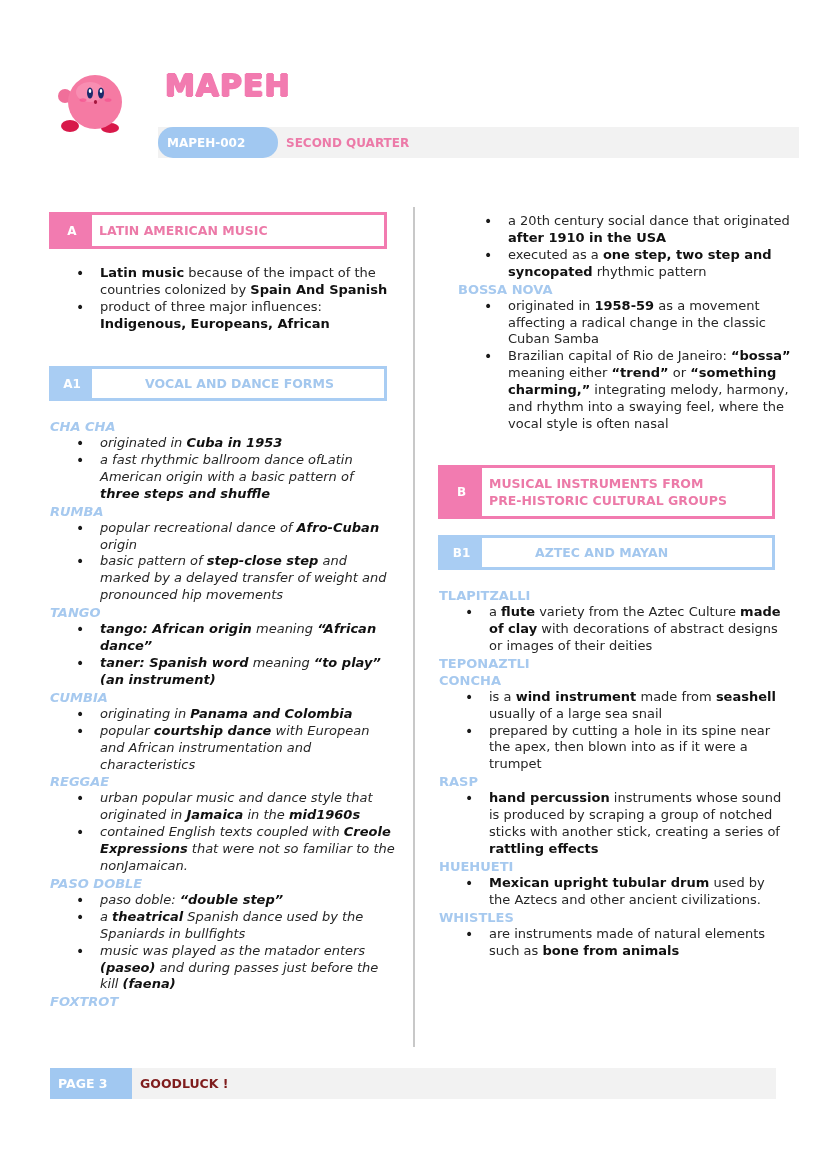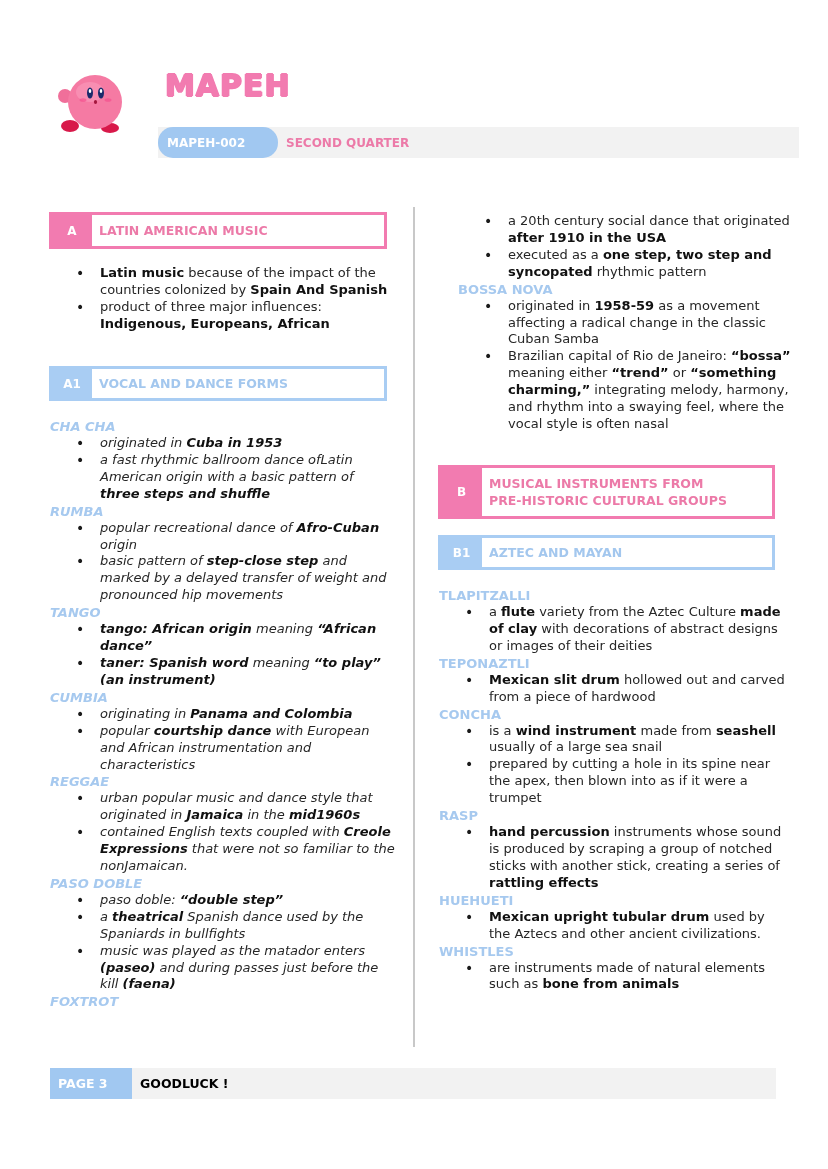--- a/index.html
+++ b/index.html
@@ -20,34 +20,34 @@
   .header-quarter { color: #ec7aa8; font-weight: bold; font-size: 12px; padding-left: 8px; display: flex; align-items: center; }
 
   .divider { position: absolute; left: 413px; top: 207px; width: 2px; height: 840px; background: #c8c8c8; }
 
   .section-box { position: absolute; display: flex; border: 3px solid; background: #fff; }
   .section-box .tag { display: flex; align-items: center; justify-content: center; color: #ffffff; font-weight: bold; font-size: 12px; }
   .section-box .title { display: flex; align-items: center; padding-left: 7px; font-weight: bold; font-size: 12.5px; line-height: 17px; }
   .box-pink { border-color: #f27bb0; }
   .box-pink .tag { background: #f27bb0; }
   .box-pink .title { color: #ec7aa8; }
-  .box-blue { border-color: #a9cdf3; }
+  .box-blue { border-color: #a9cdf3; gap: 46px; }
   .box-blue .tag { background: #a9cdf3; }
   .box-blue .title { color: #a3c7ee; }
 
   .col { position: absolute; font-size: 13px; line-height: 16.9px; color: #262626; }
   .col .topic { color: #a6c9ef; font-weight: bold; font-size: 13px; line-height: 17px; }
   .col ul { list-style: none; }
   .col li { position: relative; padding-left: 50px; }
   .col li::before { content: "\2022"; position: absolute; left: 26px; top: 0; font-size: 14px; color: #1a1a1a; }
   .col b { color: #111; }
 
   .footer-bar { position: absolute; left: 50px; top: 1068px; width: 726px; height: 31px; background: #f2f2f2; display: flex; }
   .footer-page { width: 82px; height: 100%; background: #a1c8f1; color: #ffffff; font-weight: bold; font-size: 12.5px; padding-left: 8px; display: flex; align-items: center; }
-  .footer-msg { color: #000000; font-weight: bold; font-size: 12.5px; padding-left: 8px; display: flex; align-items: center; }
+  .footer-msg { color: #7f1d1d; font-weight: bold; font-size: 12.5px; padding-left: 8px; display: flex; align-items: center; }
 </style>
 </head>
 <body>
 
 <svg class="mascot" viewBox="0 0 72 64">
   <ellipse cx="12" cy="54" rx="9" ry="6" fill="#d8194a"></ellipse>
   <ellipse cx="52" cy="56" rx="9" ry="5" fill="#d8194a"></ellipse>
   <ellipse cx="7" cy="24" rx="7" ry="7" fill="#f06f9a"></ellipse>
   <circle cx="37" cy="30" r="27" fill="#f57aa3"></circle>
   <ellipse cx="32" cy="20" rx="14" ry="10" fill="#fa9bbd" opacity="0.6"></ellipse>
@@ -145,23 +145,20 @@
   <div class="tag" style="width:41px;">B1</div>
   <div class="title">AZTEC AND MAYAN</div>
 </div>
 
 <div class="col" id="colB1" style="left:439px; top:587px; width:350px;">
     <div class="topic">TLAPITZALLI</div>
     <ul>
       <li>a <b>flute</b> variety from the Aztec Culture <b>made of clay</b> with decorations of abstract designs or images of their deities</li>
     </ul>
     <div class="topic">TEPONAZTLI</div>
-    <ul>
-      <li><b>Mexican slit drum</b> hollowed out and carved from a piece of hardwood</li>
-    </ul>
     <div class="topic">CONCHA</div>
     <ul>
       <li>is a <b>wind instrument</b> made from <b>seashell</b> usually of a large sea snail</li>
       <li>prepared by cutting a hole in its spine near the apex, then blown into as if it were a trumpet</li>
     </ul>
     <div class="topic">RASP</div>
     <ul>
       <li><b>hand percussion</b> instruments whose sound is produced by scraping a group of notched sticks with another stick, creating a series of <b>rattling effects</b></li>
     </ul>
     <div class="topic">HUEHUETI</div>

